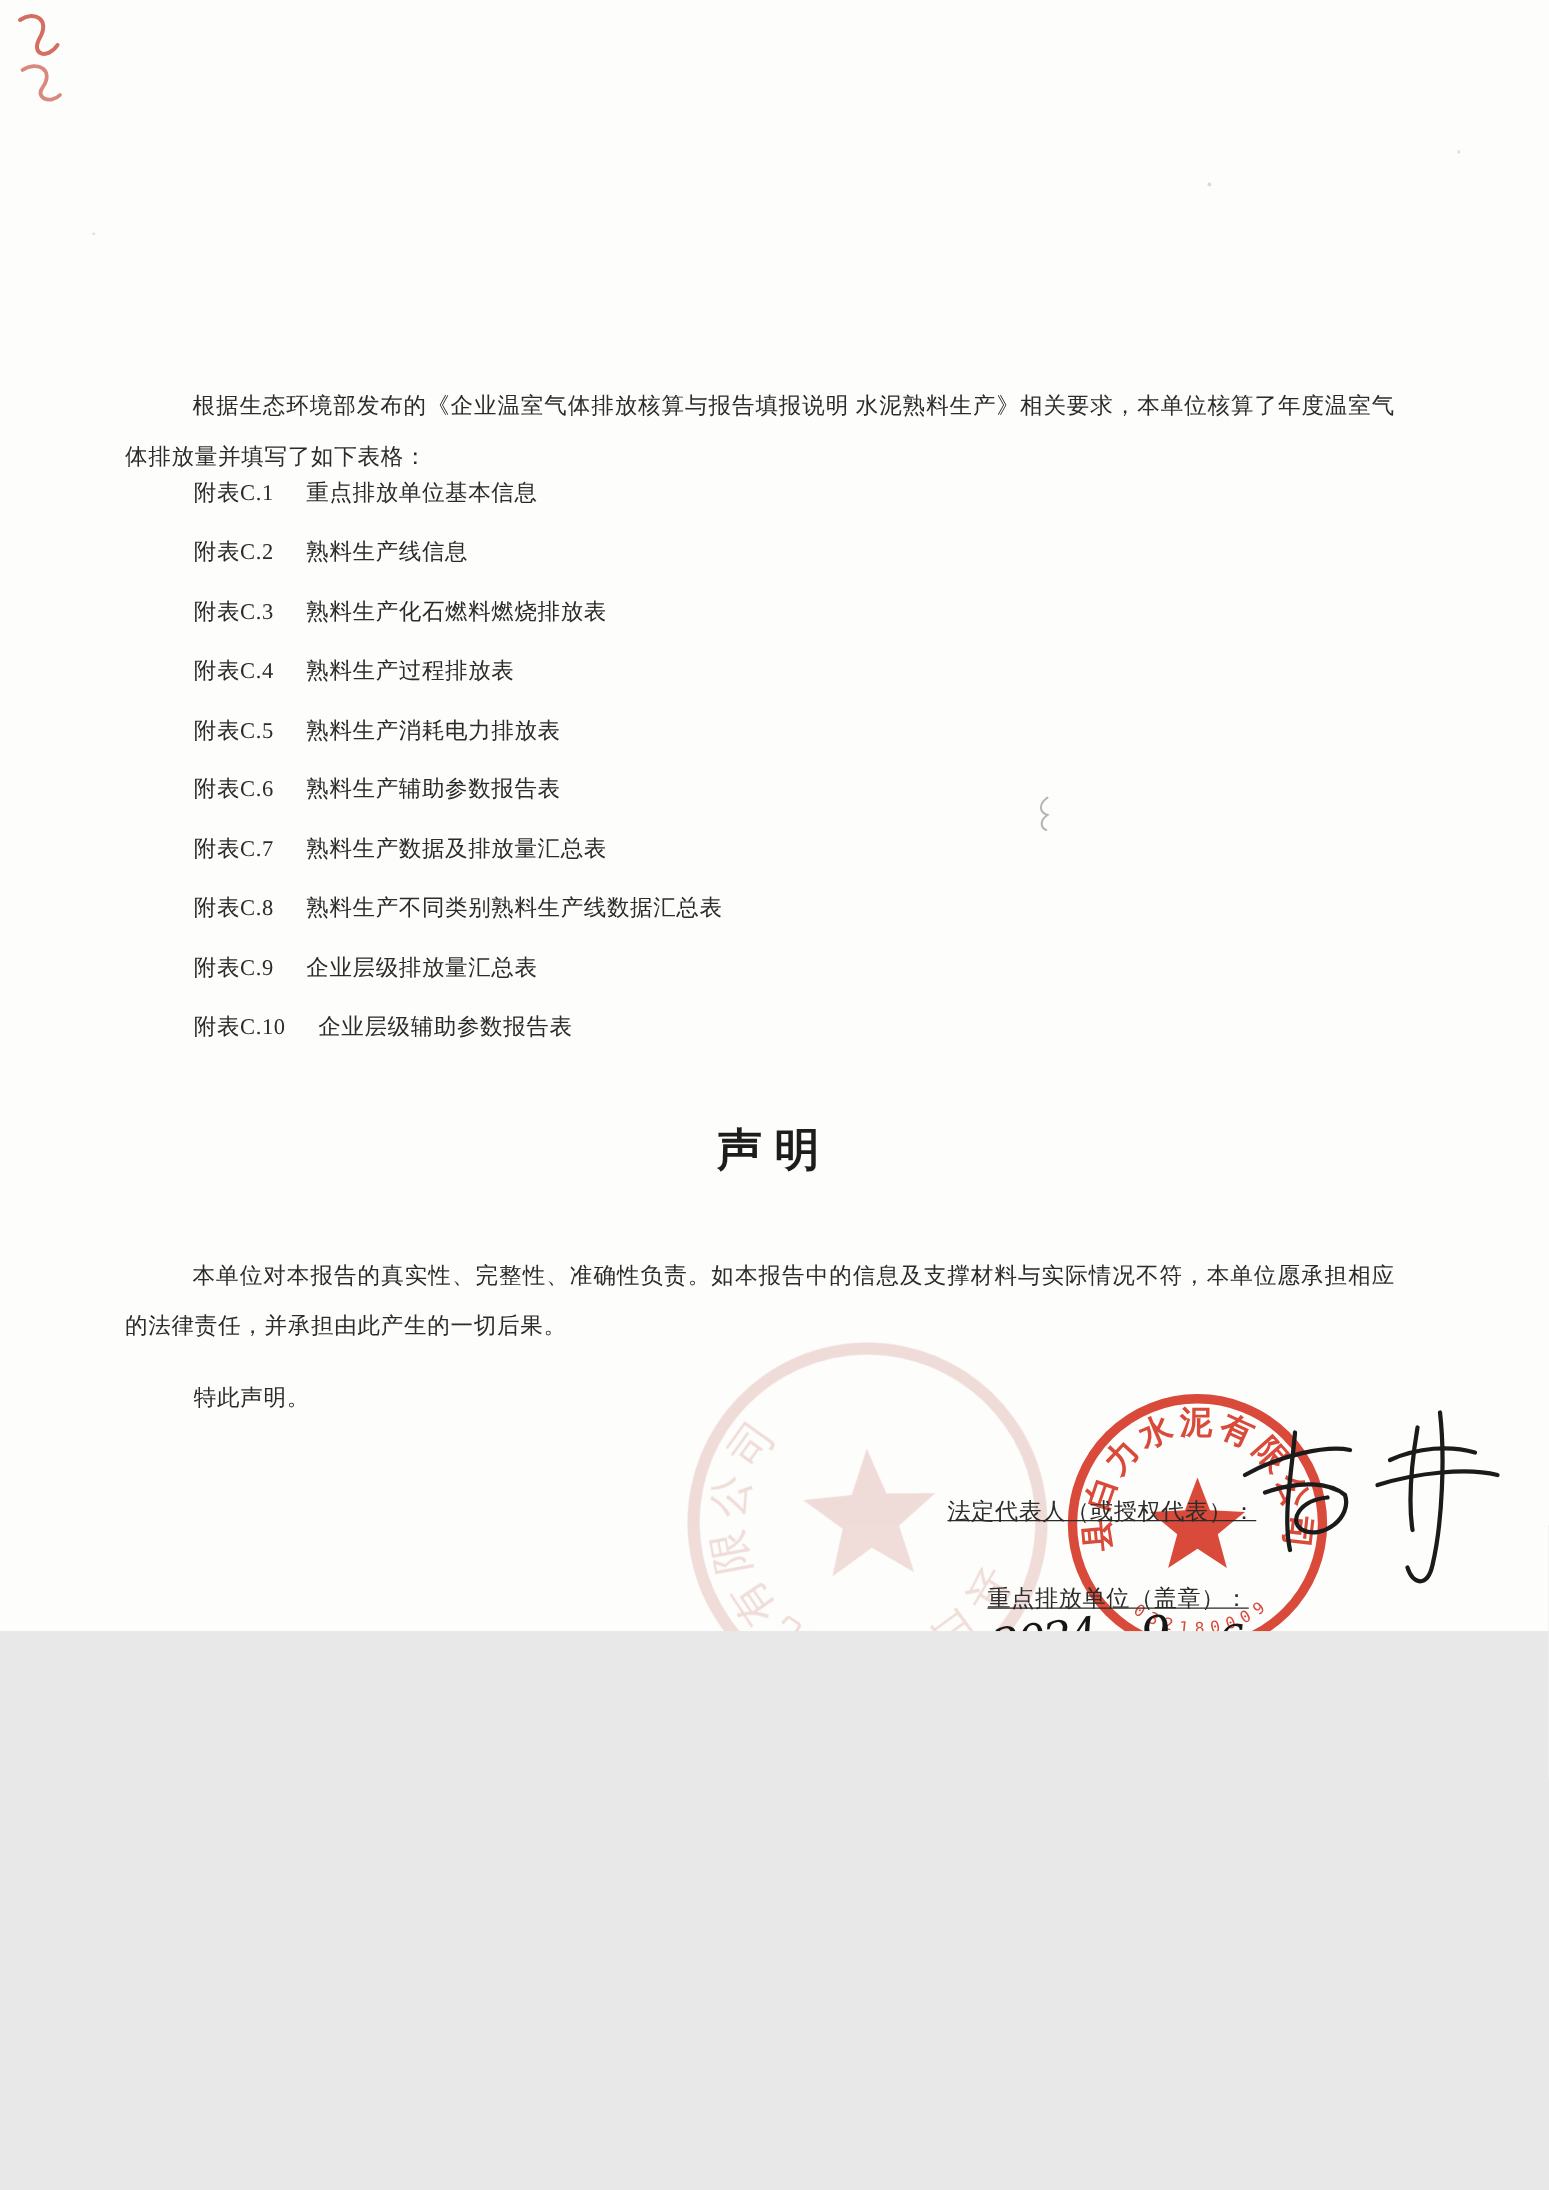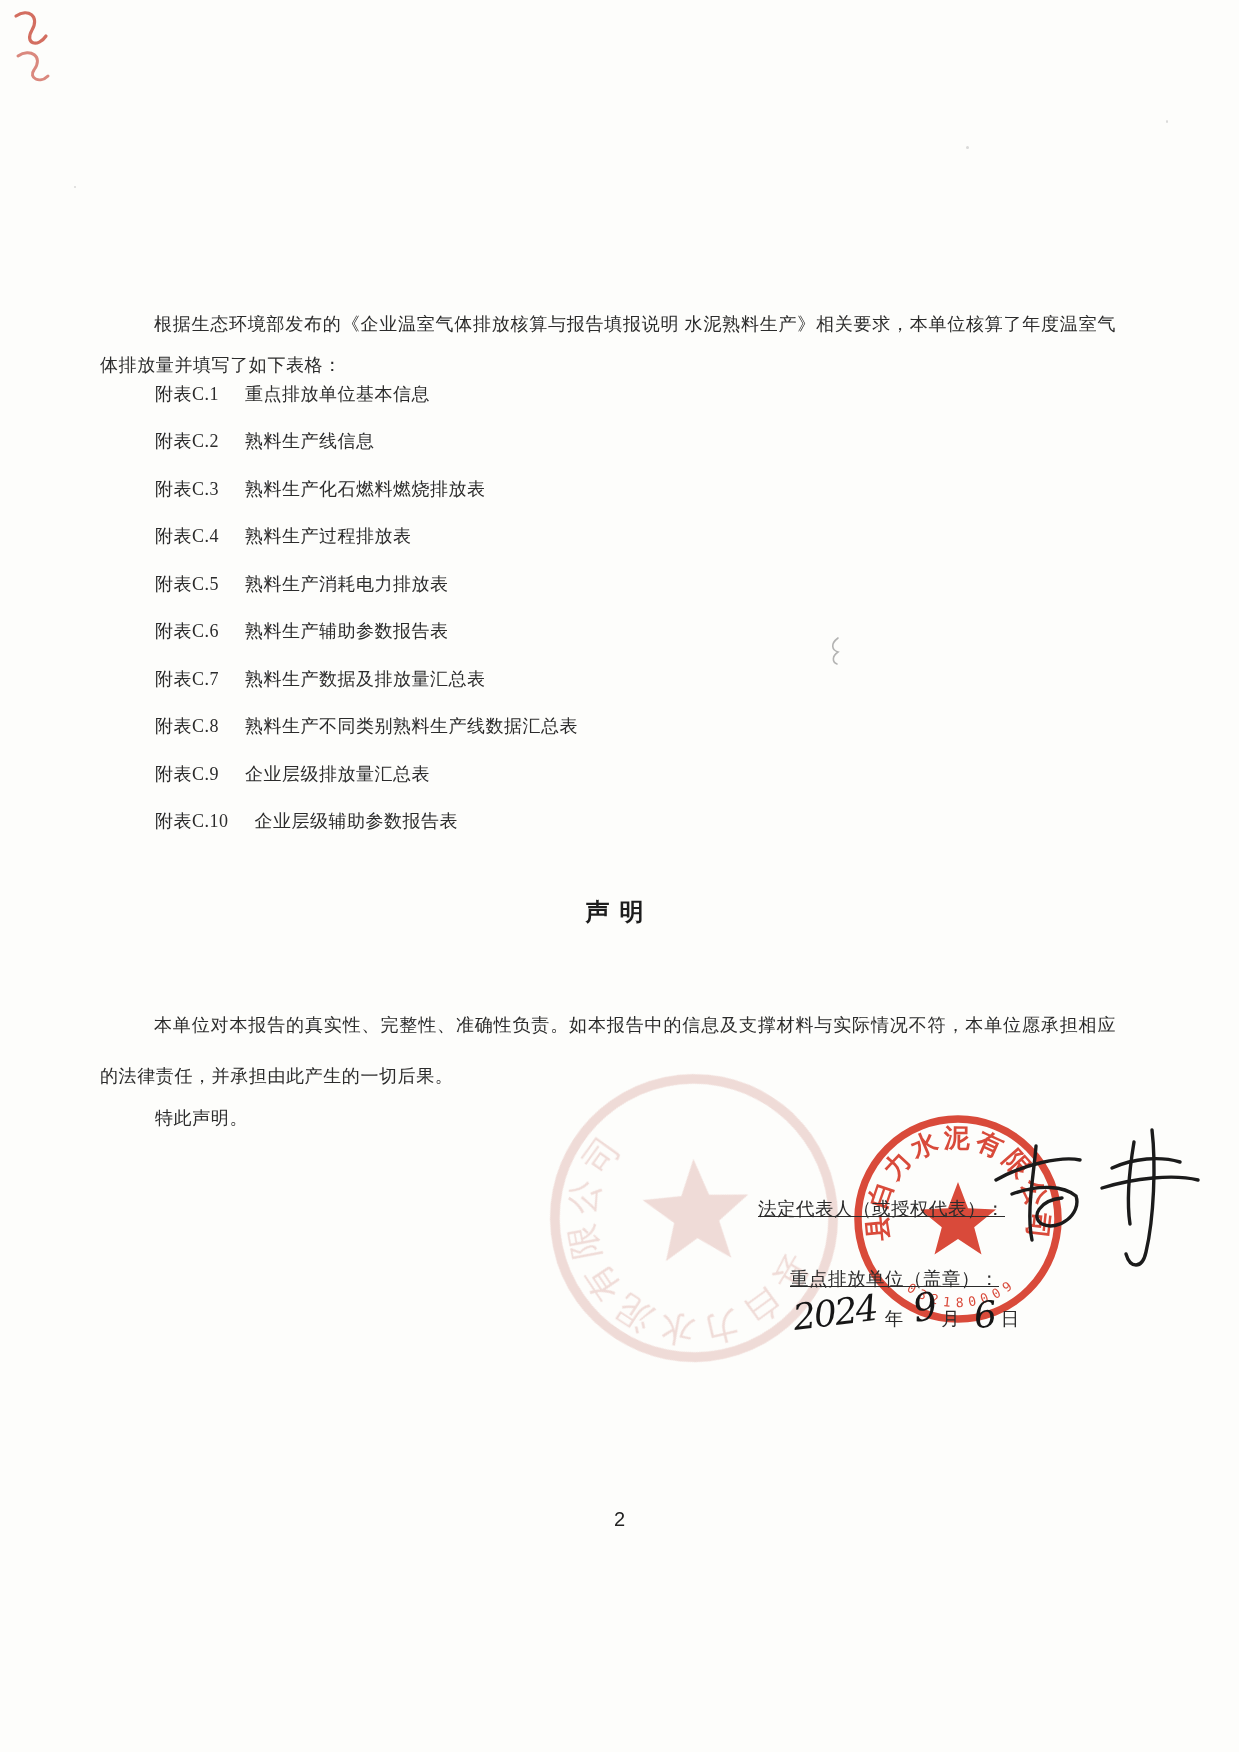--- a/index.html
+++ b/index.html
@@ -1,18 +1,18 @@
 <!DOCTYPE html>
 <html lang="zh"><head>
 <meta charset="utf-8">
 <style>
   html,body{margin:0;padding:0;background:#e8e8e8;}
   .page{
     position:relative;
-    width:1239px;height:1752px;
+    width:1239px;height:1305px;
     margin:0 auto;
     background:#fdfdfb;
     font-family:"Liberation Serif","DejaVu Serif",serif;
     color:#2b2b2b;
     overflow:hidden;
   }
   .abs{position:absolute;}
   
   .intro{
     left:100px;top:286px;width:1016px;
@@ -20,27 +20,27 @@
     text-align:justify;text-indent:54px;
     letter-spacing:.6px;
   }
   
   .tables-list{left:155px;top:370px;width:800px;}
   .table-row{height:47.5px;font-size:18px;letter-spacing:.5px;display:flex;align-items:center;}
   .table-row .tid{margin-right:26px;white-space:nowrap;text-align:center;}
   
   .decl-heading{
     left:0;top:896px;width:1239px;
-    text-align:center;font-size:24px;font-weight:bold;
+    text-align:center;font-size:36px;font-weight:bold;
     letter-spacing:10px;color:#1d1d1d;
     font-family:"Liberation Sans","DejaVu Sans",sans-serif;
   }
   .decl-body{
     left:100px;top:982px;width:1016px;
-    font-size:18px;line-height:51px;
+    font-size:18px;line-height:40px;
     text-align:justify;text-indent:54px;letter-spacing:.6px;
   }
   .decl-closing{left:155px;top:1106px;font-size:18px;letter-spacing:.6px;}
   
   .sig-label-1{left:758px;top:1196px;font-size:18.5px;letter-spacing:.5px;white-space:nowrap;text-decoration:underline;}
   .sig-label-2{left:790px;top:1266px;font-size:18.5px;letter-spacing:.5px;white-space:nowrap;text-decoration:underline;}
   .date-row{left:793px;top:1292px;display:flex;align-items:flex-start;white-space:nowrap;}
   .date-row .print{font-size:18.5px;padding-top:14px;}
   .hw{
     font-family:"DejaVu Serif",serif;font-style:italic;

